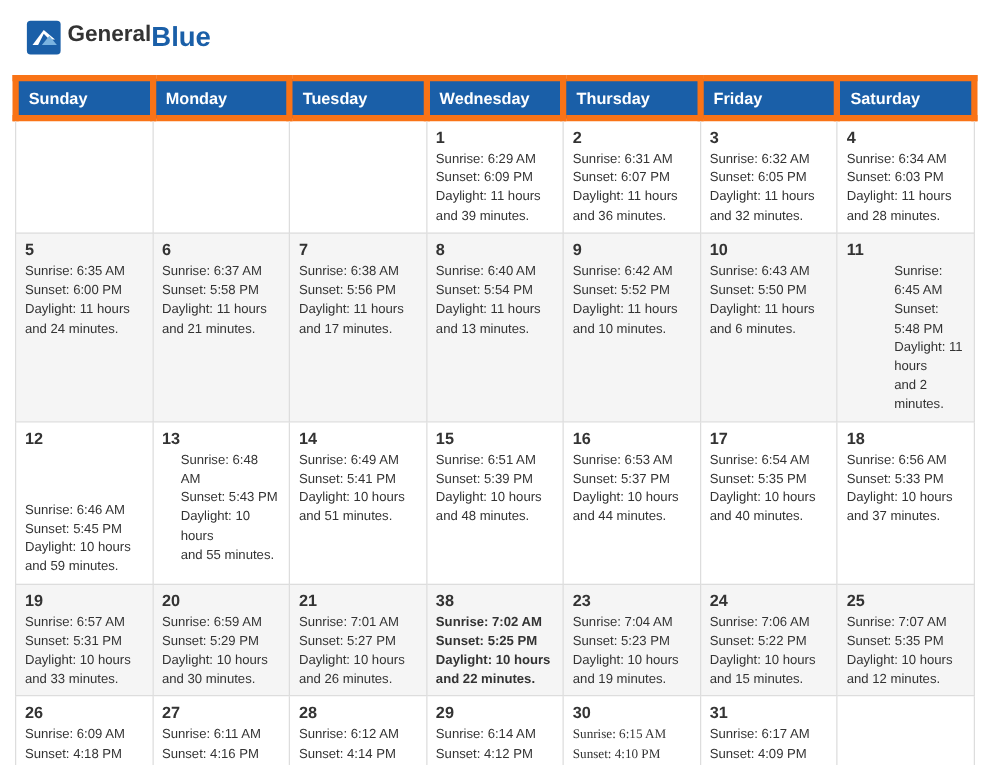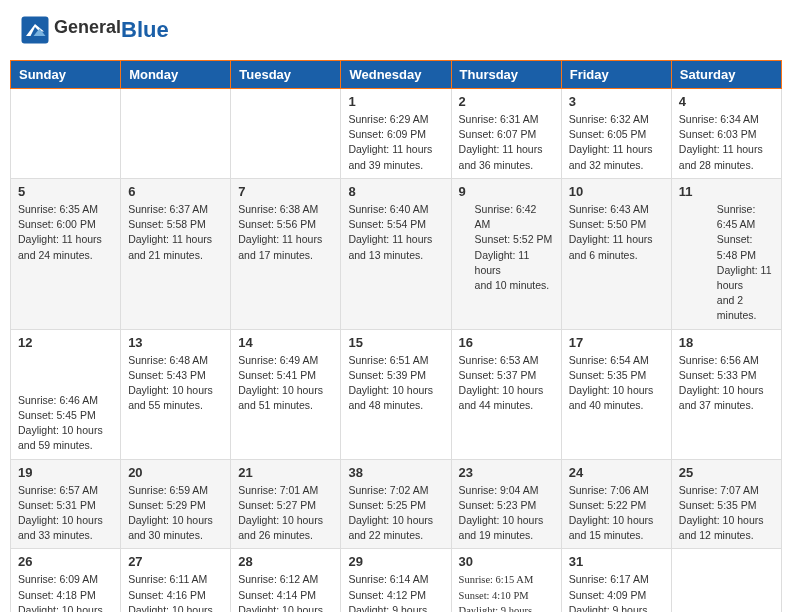--- a/index.html
+++ b/index.html
@@ -58,21 +58,21 @@
       width: 100%;
       border-collapse: collapse;
       border: 1px solid #ccc;
     }
     .calendar th {
       background-color: #1a5fa8;
       color: white;
       text-align: left;
       padding: 6px 8px;
       font-size: 13px;
-      border: 1px solid #f97316;
+      border: 5px solid #f97316;
     }
     .calendar td {
       vertical-align: top;
       padding: 5px 7px;
       border: 1px solid #ddd;
       width: calc(100% / 7);
       min-height: 80px;
       font-size: 11px;
       color: #333;
       background: #fff;
@@ -185,21 +185,21 @@
         </td>
         <td>
           <span class="day-number">8</span>
           <div class="day-info" style="white-space: pre-line;">Sunrise: 6:40 AM
 Sunset: 5:54 PM
 Daylight: 11 hours
 and 13 minutes.</div>
         </td>
         <td>
           <span class="day-number">9</span>
-          <div class="day-info" style="white-space: pre-line; margin-left: 16px;">Sunrise: 6:42 AM
+          <div class="day-info" style="white-space: pre-line;">Sunrise: 6:42 AM
 Sunset: 5:52 PM
 Daylight: 11 hours
 and 10 minutes.</div>
         </td>
         <td>
           <span class="day-number">10</span>
           <div class="day-info" style="white-space: pre-line;">Sunrise: 6:43 AM
 Sunset: 5:50 PM
 Daylight: 11 hours
 and 6 minutes.</div>
@@ -215,21 +215,21 @@
       <tr>
         <td>
           <span class="day-number">12</span>
           <div class="day-info" style="white-space: pre-line; margin-top: 43px;">Sunrise: 6:46 AM
 Sunset: 5:45 PM
 Daylight: 10 hours
 and 59 minutes.</div>
         </td>
         <td>
           <span class="day-number">13</span>
-          <div class="day-info" style="white-space: pre-line;">Sunrise: 6:48 AM
+          <div class="day-info" style="white-space: pre-line; margin-left: 15px;">Sunrise: 6:48 AM
 Sunset: 5:43 PM
 Daylight: 10 hours
 and 55 minutes.</div>
         </td>
         <td>
           <span class="day-number">14</span>
           <div class="day-info" style="white-space: pre-line;">Sunrise: 6:49 AM
 Sunset: 5:41 PM
 Daylight: 10 hours
 and 51 minutes.</div>
@@ -280,28 +280,28 @@
         </td>
         <td>
           <span class="day-number">21</span>
           <div class="day-info" style="white-space: pre-line;">Sunrise: 7:01 AM
 Sunset: 5:27 PM
 Daylight: 10 hours
 and 26 minutes.</div>
         </td>
         <td>
           <span class="day-number">38</span>
-          <div class="day-info" style="white-space: pre-line;">Sunrise: 7:02 AM
+          <div class="day-info" style="white-space: pre-line; font-weight: bold;">Sunrise: 7:02 AM
 Sunset: 5:25 PM
 Daylight: 10 hours
 and 22 minutes.</div>
         </td>
         <td>
           <span class="day-number">23</span>
-          <div class="day-info" style="white-space: pre-line;">Sunrise: 9:04 AM
+          <div class="day-info" style="white-space: pre-line;">Sunrise: 7:04 AM
 Sunset: 5:23 PM
 Daylight: 10 hours
 and 19 minutes.</div>
         </td>
         <td>
           <span class="day-number">24</span>
           <div class="day-info" style="white-space: pre-line;">Sunrise: 7:06 AM
 Sunset: 5:22 PM
 Daylight: 10 hours
 and 15 minutes.</div>

